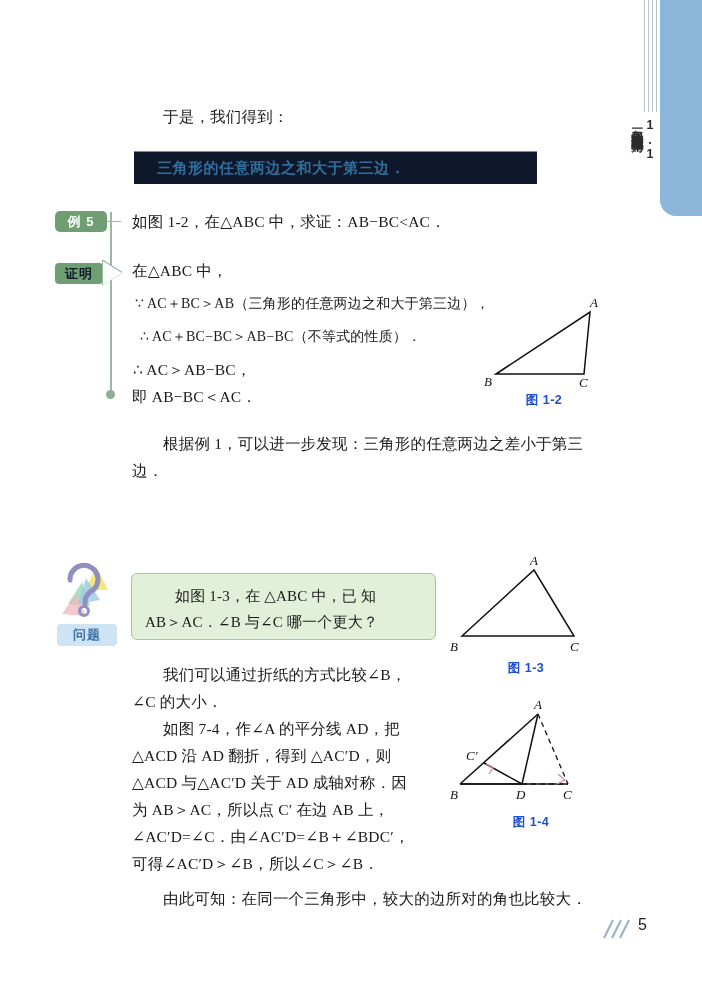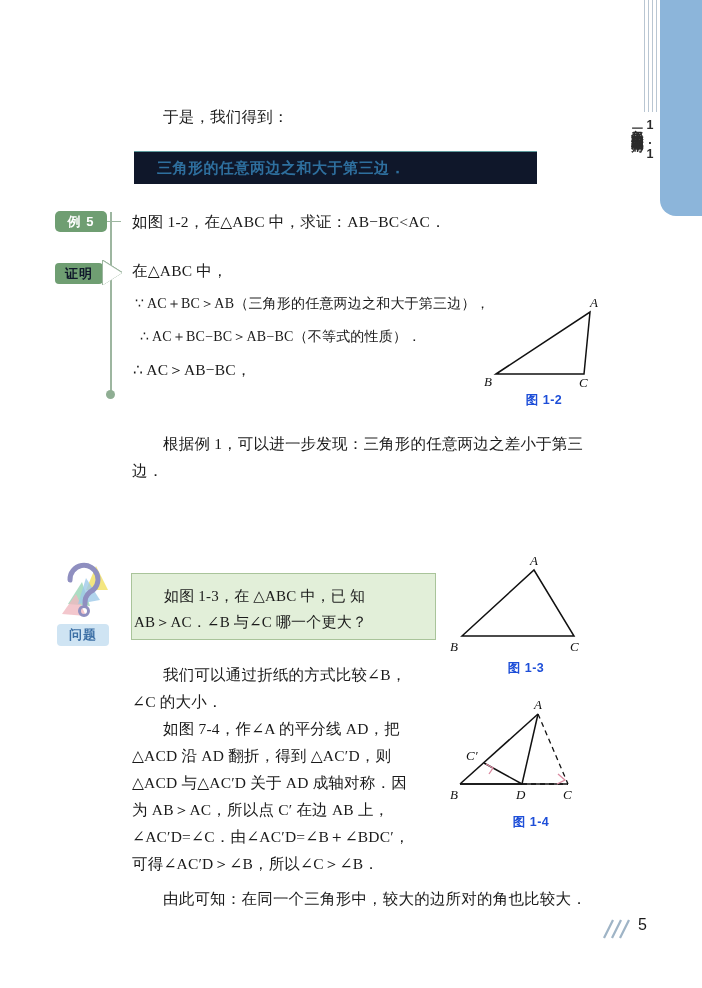--- a/index.html
+++ b/index.html
@@ -124,33 +124,33 @@
   .para1 { position: absolute; left: 132px; top: 431px; width: 470px; }
   .para2 { position: absolute; left: 132px; top: 494px; width: 470px; }
 
   
   .q-icon {
     position: absolute; left: 56px; top: 560px;
     width: 56px; height: 62px;
   }
   .q-badge {
     position: absolute; left: 57px; top: 624px;
-    width: 52px; height: 22px;
+    width: 60px; height: 22px;
     background: #cfe4f3; border-radius: 4px;
     color: #3c6fa5; font-family: "Liberation Sans", sans-serif;
     font-size: 13px; font-weight: bold;
     display: flex; align-items: center; justify-content: center;
     letter-spacing: 1px;
   }
   .q-box {
     position: absolute; left: 131px; top: 573px;
     width: 305px; height: 67px;
     background: #e2efd9; border: 1.2px solid #a9c49a;
-    border-radius: 0;
-    padding: 9px 13px 0 2px;
+    border-radius: 6px;
+    padding: 9px 13px 0 13px;
   }
   .q-box .p { font-size: 15px; line-height: 1.75; }
 
   
   .lower { position: absolute; left: 132px; top: 662px; width: 310px; }
   .lower .p { line-height: 1.74; }
 
   .final { position: absolute; left: 132px; top: 886px; width: 470px; }
 
   
@@ -211,20 +211,21 @@
     <div class="pf-arrow"></div>
 
     <div class="ex-line">
       <div class="p">如图 1‐2，在△ABC 中，求证：AB−BC&lt;AC．</div>
     </div>
 
     <div class="pf-l1 p">在△ABC 中，</div>
     <div class="pf-l2 p small-cn">∵ AC＋BC＞AB（三角形的任意两边之和大于第三边），</div>
     <div class="pf-l3 p small-cn">∴ AC＋BC−BC＞AB−BC（不等式的性质）．</div>
     <div class="pf-l4 p">∴ AC＞AB−BC，</div>
+    <div class="pf-l5 p">即 AB−BC＜AC．</div>
 
     <div class="fig" id="fig12">
       <svg width="132" height="92" viewBox="0 0 132 92">
         <polygon points="18,78 112,16 106,78" fill="none" stroke="#111" stroke-width="1.5"></polygon>
         <text x="112" y="11" font-family="Liberation Serif, serif" font-style="italic" font-size="13" fill="#111">A</text>
         <text x="6" y="90" font-family="Liberation Serif, serif" font-style="italic" font-size="13" fill="#111">B</text>
         <text x="101" y="91" font-family="Liberation Serif, serif" font-style="italic" font-size="13" fill="#111">C</text>
       </svg>
       <div class="fig-cap">
         <span class="cn">图</span>

